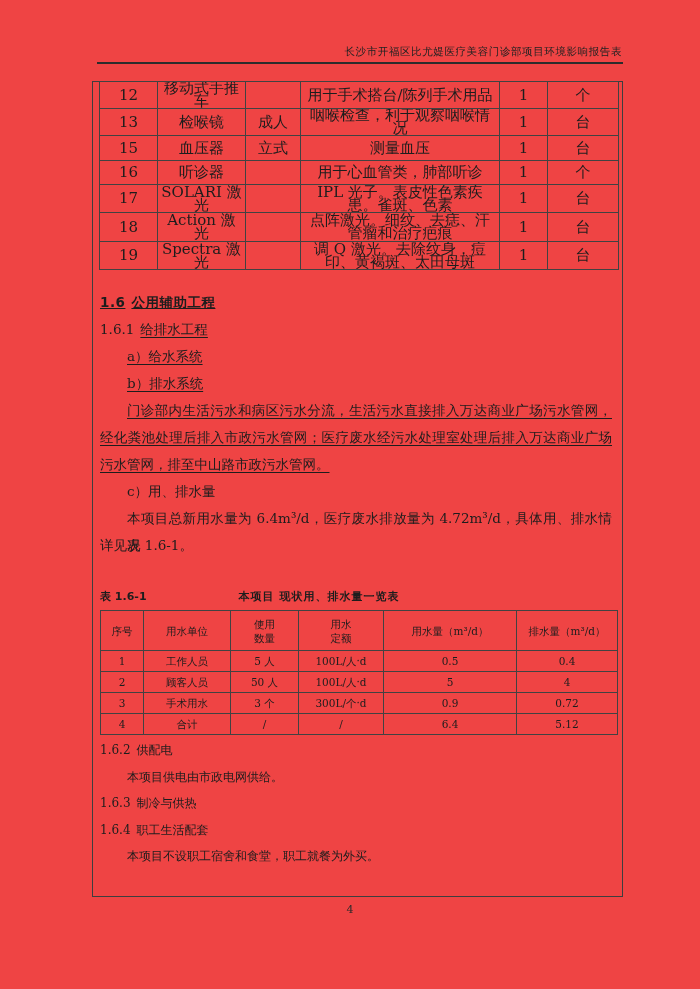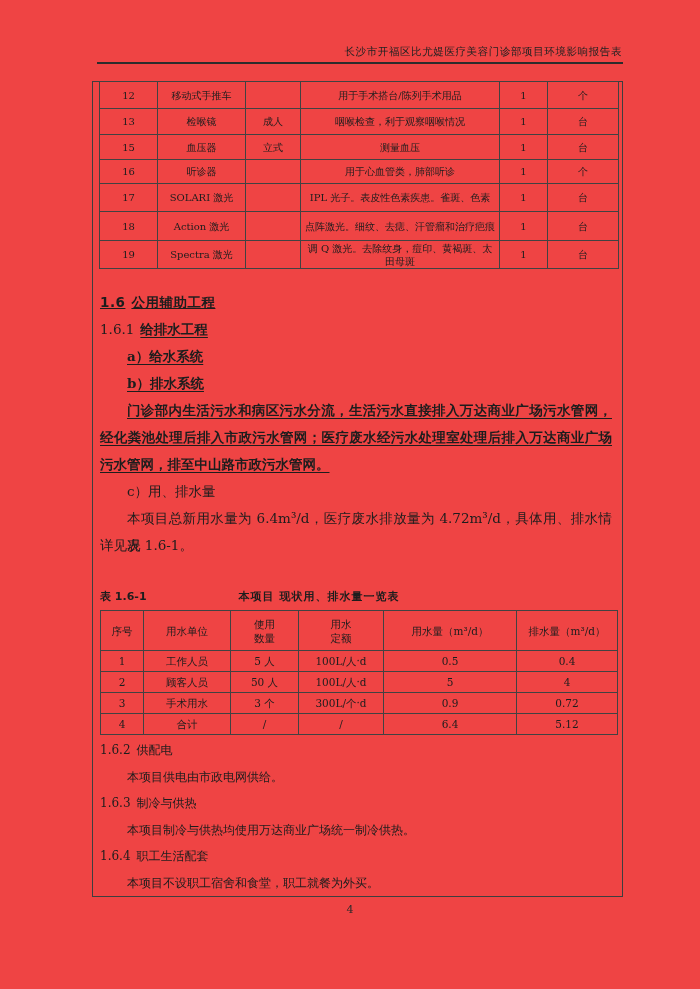--- a/index.html
+++ b/index.html
@@ -18,28 +18,28 @@
 
   .frame{
     position:absolute;left:92px;top:81px;width:529px;height:814px;
     border:1px solid #3e3e3e;
   }
 
   table{border-collapse:collapse;table-layout:fixed;}
   td{border:1px solid #424242;text-align:center;vertical-align:middle;
      padding:0 3px;overflow:hidden;}
 
-  .equip{position:absolute;left:99px;top:81px;width:519px;font-size:10px;}
+  .equip{position:absolute;left:99px;top:81px;width:519px;font-size:15px;}
   .equip td{line-height:13px;}
 
   .textblock{position:absolute;left:100px;top:289px;width:512px;
     font-size:13.5px;line-height:27px;}
   .tb-line{height:27px;}
   .indent{padding-left:27px;}
-  .u{text-decoration:underline;text-underline-offset:3px;text-decoration-thickness:1px;font-weight:bold;}
+  .u{text-decoration:underline;text-underline-offset:3px;text-decoration-thickness:1px;}
   .fill{text-align:justify;text-align-last:justify;}
   .h-bold{font-family:"DejaVu Sans","Liberation Sans",sans-serif;font-weight:bold;letter-spacing:.5px;text-decoration:underline;}
   .numgap{margin-right:6px;}
 
   .caption{
     position:absolute;left:100px;top:584px;width:517px;height:24px;
     font-family:"DejaVu Sans","Liberation Sans",sans-serif;
     font-weight:bold;font-size:11px;display:flex;align-items:center;
   }
   .caption-title{margin-left:92px;letter-spacing:1px;}
@@ -205,20 +205,19 @@
         <td>6.4</td>
         <td>5.12</td>
       </tr>
     </tbody>
   </table>
 
   <div class="after">
     <div class="tb-line"><span class="numgap">1.6.2</span><span>供配电</span></div>
     <div class="tb-line indent">本项目供电由市政电网供给。</div>
     <div class="tb-line"><span class="numgap">1.6.3</span><span>制冷与供热</span></div>
-    <div class="tb-line indent">本项目制冷与供热均使用万达商业广场统一制冷供热。</div>
     <div class="tb-line"><span class="numgap">1.6.4</span><span>职工生活配套</span></div>
     <div class="tb-line indent">本项目不设职工宿舍和食堂，职工就餐为外买。</div>
   </div>
 
   <div class="pagenum">4</div>
 
 </div>
 
 </body></html>

